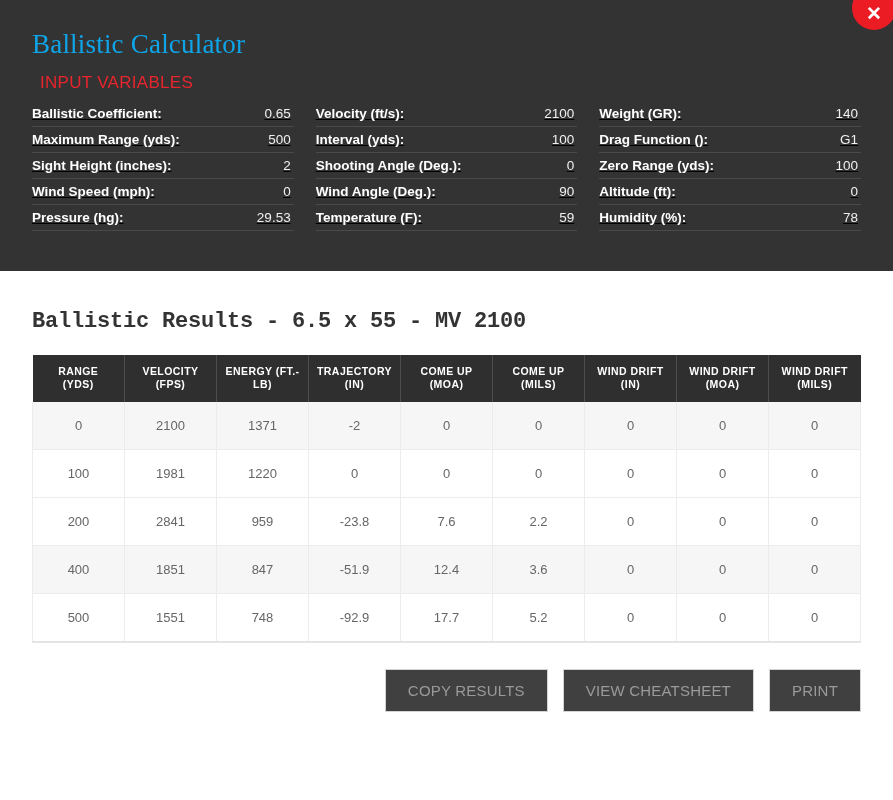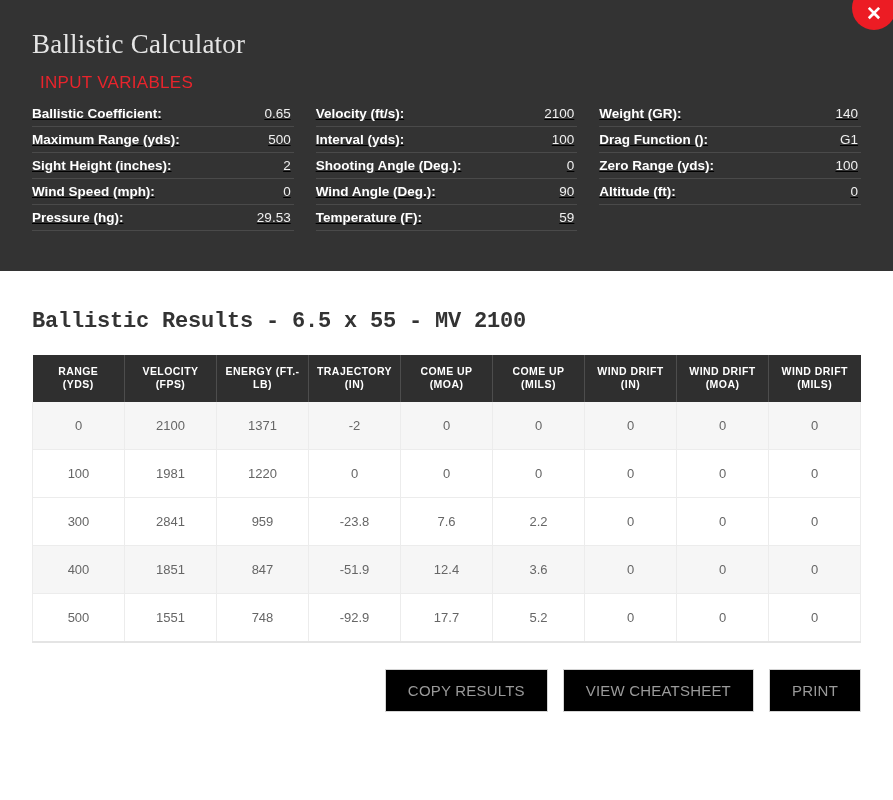--- a/index.html
+++ b/index.html
@@ -52,21 +52,21 @@
     height: 271px;
     background: #333333;
     padding: 30px 32px 0 32px;
     z-index: 10;
   }
 
   .panel-title {
     font-family: "Liberation Serif", serif;
     font-size: 27px;
     font-weight: 400;
-    color: #e5e5e5;
+    color: #0ea5e9;
     letter-spacing: 0.2px;
     line-height: 1.1;
     margin-bottom: 13px;
   }
 
   .section-label {
     font-size: 17px;
     font-weight: 400;
     color: #e8242c;
     letter-spacing: 0.3px;
@@ -160,21 +160,21 @@
   
   .actions-row {
     width: 829px;
     display: flex;
     justify-content: flex-end;
     gap: 15px;
     margin-top: 26px;
   }
 
   .action-button {
-    background: #000000;
+    background: #404040;
     border: 1px solid #d4d4d4;
     color: #9a9a9a;
     font-size: 15px;
     font-family: "Liberation Sans", sans-serif;
     letter-spacing: 0.2px;
     padding: 13px 22px;
     cursor: pointer;
     line-height: 1;
     white-space: nowrap;
   }
@@ -246,20 +246,24 @@
             <span class="var-value">G1</span>
           </div>
           <div class="var-row">
             <span class="var-label">Zero Range (yds):</span>
             <span class="var-value">100</span>
           </div>
           <div class="var-row">
             <span class="var-label">Altitude (ft):</span>
             <span class="var-value">0</span>
           </div>
+          <div class="var-row">
+            <span class="var-label">Humidity (%):</span>
+            <span class="var-value">78</span>
+          </div>
         </div>
       </div>
   </div>
 
   <div class="results-area">
     <div class="results-title">Ballistic Results - 6.5 x 55 - MV 2100</div>
 
     <table class="results-table">
       <thead>
         <tr id="header-row">
@@ -318,21 +322,21 @@
             <td>1981</td>
             <td>1220</td>
             <td>0</td>
             <td>0</td>
             <td>0</td>
             <td>0</td>
             <td>0</td>
             <td>0</td>
           </tr>
           <tr class="even">
-            <td>300</td>
+            <td>200</td>
             <td>2841</td>
             <td>959</td>
             <td>-23.8</td>
             <td>7.6</td>
             <td>2.2</td>
             <td>0</td>
             <td>0</td>
             <td>0</td>
           </tr>
           <tr class="odd">

